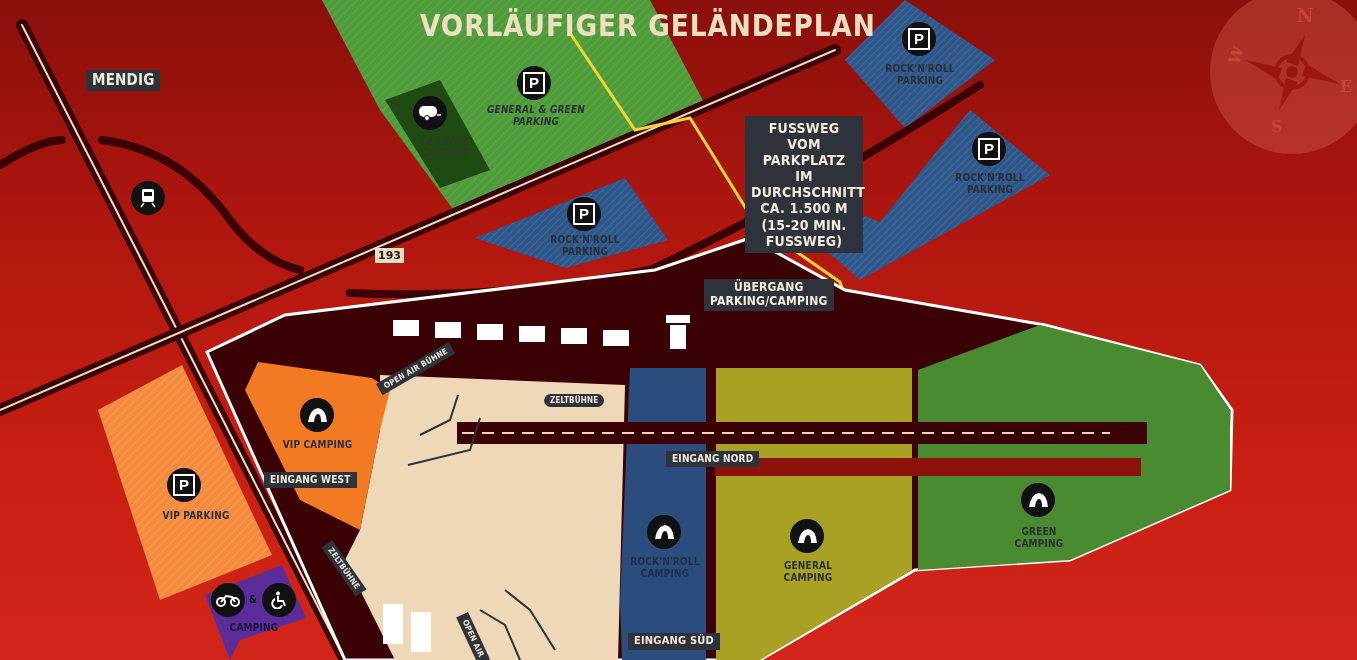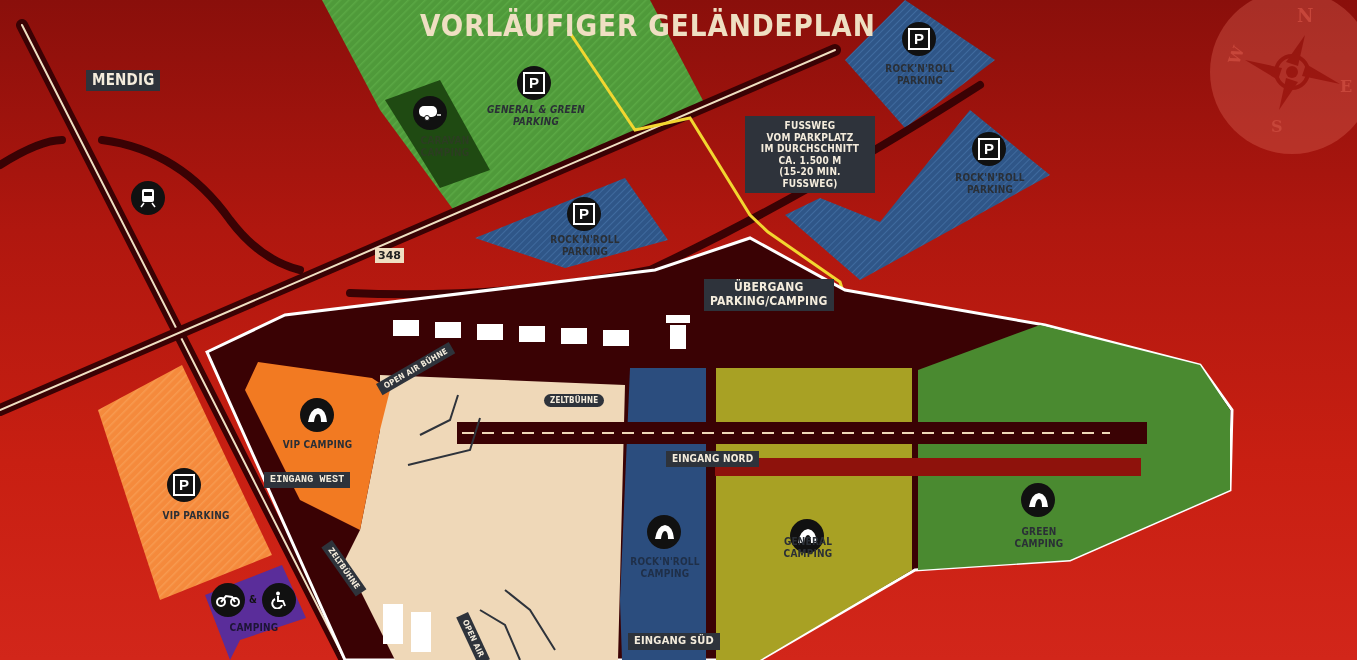--- a/index.html
+++ b/index.html
@@ -95,32 +95,32 @@
     <polyline points="458,395 450,420 420,435"></polyline>
     <polyline points="480,418 470,450 408,465"></polyline>
     <polyline points="505,590 530,610 555,650"></polyline>
     <polyline points="480,610 505,625 520,660"></polyline>
   </g>
 </svg>
 
 <div class="title">VORLÄUFIGER GELÄNDEPLAN</div>
 
 <div class="lbl dark-tag" style="left:86px;top:70px;font-size:15px;">MENDIG</div>
-<div class="road-num" style="left:375px;top:248px;">348</div>
+<div class="road-num" style="left:375px;top:248px;">193</div>
 
 <div class="icon-circle" style="left:131px;top:181px;">
   <svg width="18" height="20" viewBox="0 0 18 20">
       <rect x="3" y="1" width="12" height="13" rx="2" fill="#fff"></rect>
       <rect x="5" y="4" width="8" height="4" fill="#111"></rect>
       <line x1="5" y1="15" x2="2" y2="19" stroke="#fff" stroke-width="1.5"></line>
       <line x1="13" y1="15" x2="16" y2="19" stroke="#fff" stroke-width="1.5"></line>
     </svg>
 </div>
 
-<div class="lbl dark-tag" style="left:745px;top:116px;width:106px;font-size:10px;padding:4px 12px;">
+<div class="lbl dark-tag" style="left:745px;top:116px;width:106px;font-size:14px;padding:4px 6px;">
   <div>FUSSWEG</div>
   <div>VOM PARKPLATZ</div>
   <div>IM DURCHSCHNITT</div>
   <div>CA. 1.500 M</div>
   <div>(15-20 MIN. FUSSWEG)</div>
 </div>
 
 <div class="lbl dark-tag" style="left:704px;top:279px;font-size:12px;">
   <div>ÜBERGANG</div>
   <div>PARKING/CAMPING</div>
@@ -193,21 +193,21 @@
   <div>ROCK'N'ROLL</div>
     <div>CAMPING</div>
 </div>
 
 <div class="icon-circle" style="left:790px;top:519px;">
   <svg width="22" height="16" viewBox="0 0 22 16">
       <path d="M2,15 Q4,2 12,1 Q20,2 21,15 Z" fill="#fff"></path>
       <path d="M8,15 Q9,7 12,7 Q15,7 15,15 Z" fill="#111"></path>
     </svg>
 </div>
-<div class="lbl zone-lbl" style="left:770px;top:536px;width:76px;">
+<div class="lbl zone-lbl" style="left:770px;top:560px;width:76px;">
   <div>GENERAL</div>
     <div>CAMPING</div>
 </div>
 
 <div class="icon-circle" style="left:1021px;top:483px;">
   <svg width="22" height="16" viewBox="0 0 22 16">
       <path d="M2,15 Q4,2 12,1 Q20,2 21,15 Z" fill="#fff"></path>
       <path d="M8,15 Q9,7 12,7 Q15,7 15,15 Z" fill="#111"></path>
     </svg>
 </div>
@@ -226,21 +226,21 @@
 <div class="lbl" style="left:249px;top:594px;font-size:10px;color:#111;">&amp;</div>
 <div class="icon-circle" style="left:262px;top:583px;">
   <svg width="18" height="18" viewBox="0 0 18 18">
       <circle cx="8" cy="2.5" r="2" fill="#fff"></circle>
       <path d="M8,5 L8,10 L13,10 L15,15" stroke="#fff" stroke-width="2" fill="none"></path>
       <path d="M5,8 A5,5 0 1 0 12,14" stroke="#fff" stroke-width="2" fill="none"></path>
     </svg>
 </div>
 <div class="lbl zone-lbl" style="left:222px;top:622px;width:64px;color:#1d1535;">CAMPING</div>
 
-<div class="lbl dark-tag" style="left:264px;top:472px;font-size:10px;font-family:Liberation Mono, monospace;">EINGANG WEST</div>
+<div class="lbl dark-tag" style="left:264px;top:472px;font-size:10px;">EINGANG WEST</div>
 <div class="lbl dark-tag" style="left:642px;top:451px;font-size:10px;margin-left:24px;">EINGANG NORD</div>
 <div class="lbl dark-tag" style="left:628px;top:633px;font-size:11px;">EINGANG SÜD</div>
 
 <div class="lbl dark-tag" style="left:376px;top:384px;font-size:8px;transform:rotate(-30deg);transform-origin:left top;">OPEN AIR BÜHNE</div>
 <div class="lbl dark-tag" style="left:544px;top:394px;font-size:8px;border-radius:8px;">ZELTBÜHNE</div>
 <div class="lbl dark-tag" style="left:332px;top:540px;font-size:8px;transform:rotate(55deg);transform-origin:left top;">ZELTBÜHNE</div>
 <div class="lbl dark-tag" style="left:468px;top:612px;font-size:8px;transform:rotate(65deg);transform-origin:left top;">OPEN AIR</div>
 
 <div class="lbl" style="left:1297px;top:6px;font-size:18px;color:#c7463a;font-family:'DejaVu Serif',serif;">N</div>
 <div class="lbl" style="left:1340px;top:78px;font-size:16px;color:#c7463a;font-family:'DejaVu Serif',serif;">E</div>

